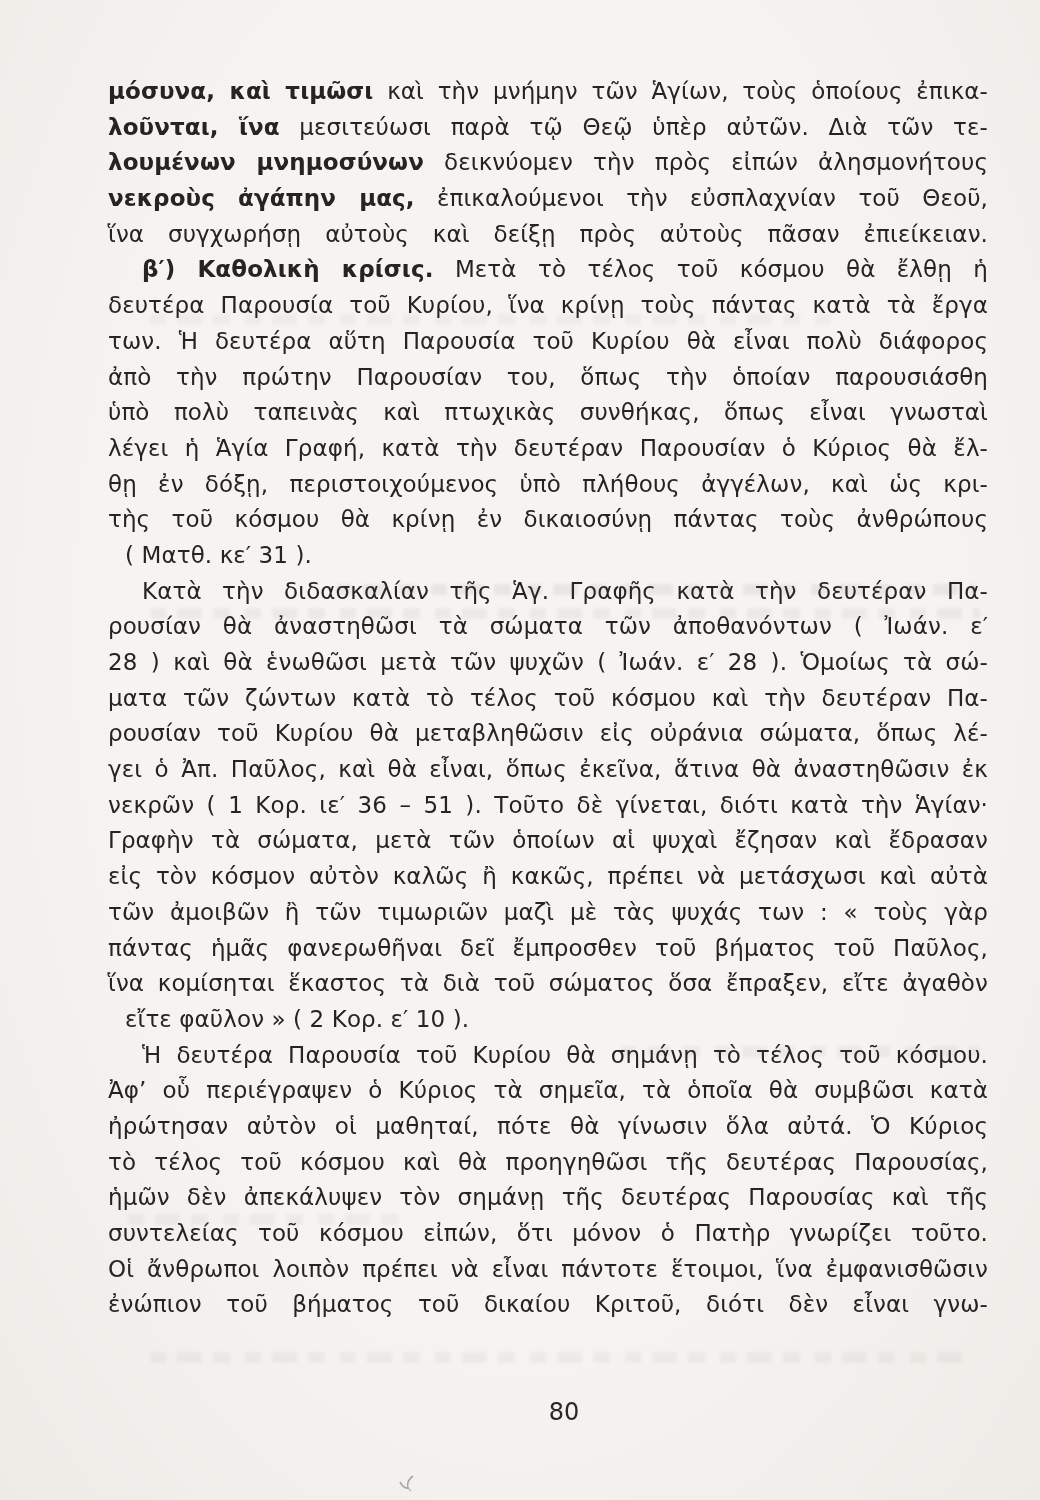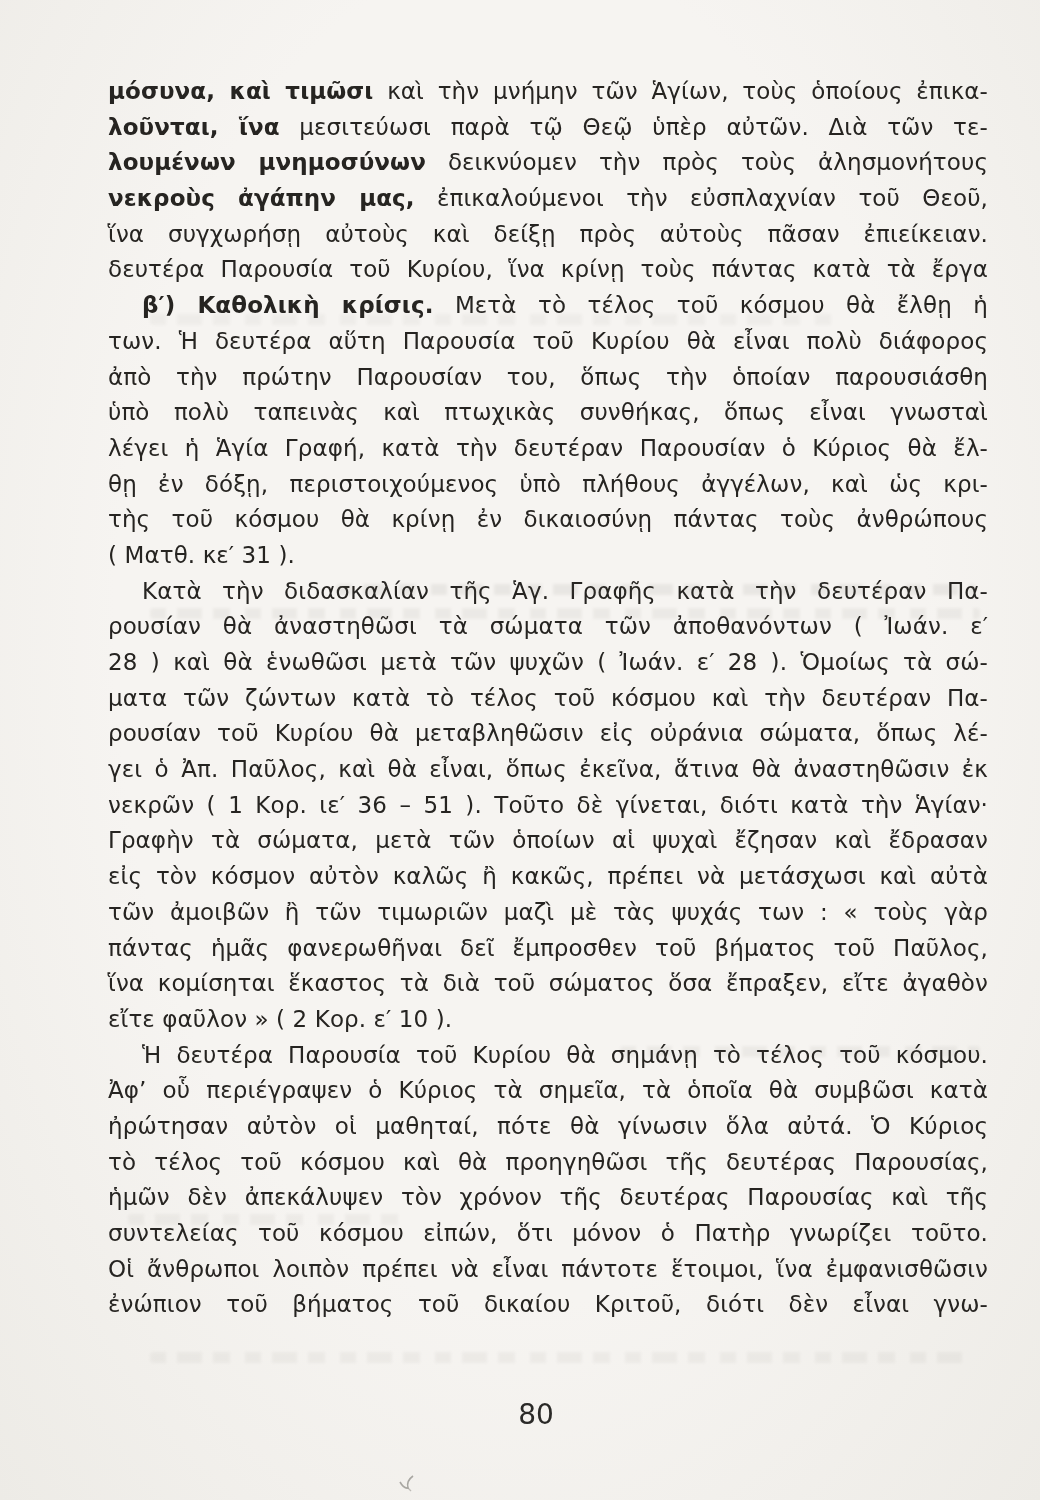--- a/index.html
+++ b/index.html
@@ -32,32 +32,33 @@
     line-height: 35.7px;
     font-size: 23px;
     letter-spacing: 0.1px;
     text-align: justify;
     text-align-last: justify;
     white-space: nowrap;
     color: #262421;
   }
   .line.short {
     text-align-last: left;
+    margin-left: 17px;
   }
   .line.indent {
     text-indent: 34px;
   }
   .b { font-weight: bold; }
   .page-number {
     position: absolute;
-    left: 96px;
+    left: 124px;
     top: 1398px;
     width: 880px;
     text-align: center;
-    font-size: 28px;
+    font-size: 24px;
     color: #2a2927;
   }
   
   .smudge {
     position: absolute;
     height: 11px;
     filter: blur(1.4px);
     background: repeating-linear-gradient(90deg,
       #6b675f 0 16px, transparent 16px 27px,
       #6b675f 27px 52px, transparent 52px 63px,
@@ -79,27 +80,27 @@
 </style>
 </head>
 <body>
 
 <div class="page">
 
   <div class="text-block" id="text-block">
       <div class="para">
         <div class="line"><span class="b">μόσυνα, καὶ τιμῶσι</span><span> καὶ τὴν μνήμην τῶν Ἁγίων, τοὺς ὁποίους ἐπικα-</span></div>
         <div class="line"><span class="b">λοῦνται, ἵνα</span><span> μεσιτεύωσι παρὰ τῷ Θεῷ ὑπὲρ αὐτῶν. Διὰ τῶν τε-</span></div>
-        <div class="line"><span class="b">λουμένων μνημοσύνων</span><span> δεικνύομεν τὴν πρὸς τοὺς ἀλησμονήτους</span></div>
+        <div class="line"><span class="b">λουμένων μνημοσύνων</span><span> δεικνύομεν τὴν πρὸς εἰπών ἀλησμονήτους</span></div>
         <div class="line"><span class="b">νεκροὺς ἀγάπην μας,</span><span> ἐπικαλούμενοι τὴν εὐσπλαχνίαν τοῦ Θεοῦ,</span></div>
         <div class="line"><span>ἵνα συγχωρήσῃ αὐτοὺς καὶ δείξῃ πρὸς αὐτοὺς πᾶσαν ἐπιείκειαν.</span></div>
       </div>
       <div class="para">
+        <div class="line indent"><span class="b">β′) Καθολικὴ κρίσις.</span><span> Μετὰ τὸ τέλος τοῦ κόσμου θὰ ἔλθῃ ἡ</span></div>
         <div class="line"><span>δευτέρα Παρουσία τοῦ Κυρίου, ἵνα κρίνῃ τοὺς πάντας κατὰ τὰ ἔργα</span></div>
-        <div class="line indent"><span class="b">β′) Καθολικὴ κρίσις.</span><span> Μετὰ τὸ τέλος τοῦ κόσμου θὰ ἔλθῃ ἡ</span></div>
         <div class="line"><span>των. Ἡ δευτέρα αὕτη Παρουσία τοῦ Κυρίου θὰ εἶναι πολὺ διάφορος</span></div>
         <div class="line"><span>ἀπὸ τὴν πρώτην Παρουσίαν του, ὅπως τὴν ὁποίαν παρουσιάσθη</span></div>
         <div class="line"><span>ὑπὸ πολὺ ταπεινὰς καὶ πτωχικὰς συνθήκας, ὅπως εἶναι γνωσταὶ</span></div>
         <div class="line"><span>λέγει ἡ Ἁγία Γραφή, κατὰ τὴν δευτέραν Παρουσίαν ὁ Κύριος θὰ ἔλ-</span></div>
         <div class="line"><span>θῃ ἐν δόξῃ, περιστοιχούμενος ὑπὸ πλήθους ἀγγέλων, καὶ ὡς κρι-</span></div>
         <div class="line"><span>τὴς τοῦ κόσμου θὰ κρίνῃ ἐν δικαιοσύνῃ πάντας τοὺς ἀνθρώπους</span></div>
         <div class="line short"><span>( Ματθ. κε′ 31 ).</span></div>
       </div>
       <div class="para">
         <div class="line indent"><span>Κατὰ τὴν διδασκαλίαν τῆς Ἁγ. Γραφῆς κατὰ τὴν δευτέραν Πα-</span></div>
@@ -114,21 +115,21 @@
         <div class="line"><span>τῶν ἀμοιβῶν ἢ τῶν τιμωριῶν μαζὶ μὲ τὰς ψυχάς των : « τοὺς γὰρ</span></div>
         <div class="line"><span>πάντας ἡμᾶς φανερωθῆναι δεῖ ἔμπροσθεν τοῦ βήματος τοῦ Παῦλος,</span></div>
         <div class="line"><span>ἵνα κομίσηται ἕκαστος τὰ διὰ τοῦ σώματος ὅσα ἔπραξεν, εἴτε ἀγαθὸν</span></div>
         <div class="line short"><span>εἴτε φαῦλον » ( 2 Κορ. ε′ 10 ).</span></div>
       </div>
       <div class="para">
         <div class="line indent"><span>Ἡ δευτέρα Παρουσία τοῦ Κυρίου θὰ σημάνῃ τὸ τέλος τοῦ κόσμου.</span></div>
         <div class="line"><span>Ἀφ’ οὗ περιέγραψεν ὁ Κύριος τὰ σημεῖα, τὰ ὁποῖα θὰ συμβῶσι κατὰ</span></div>
         <div class="line"><span>ἠρώτησαν αὐτὸν οἱ μαθηταί, πότε θὰ γίνωσιν ὅλα αὐτά. Ὁ Κύριος</span></div>
         <div class="line"><span>τὸ τέλος τοῦ κόσμου καὶ θὰ προηγηθῶσι τῆς δευτέρας Παρουσίας,</span></div>
-        <div class="line"><span>ἡμῶν δὲν ἀπεκάλυψεν τὸν χρόνον τῆς δευτέρας Παρουσίας καὶ τῆς</span></div>
+        <div class="line"><span>ἡμῶν δὲν ἀπεκάλυψεν τὸν σημάνῃ τῆς δευτέρας Παρουσίας καὶ τῆς</span></div>
         <div class="line"><span>συντελείας τοῦ κόσμου εἰπών, ὅτι μόνον ὁ Πατὴρ γνωρίζει τοῦτο.</span></div>
         <div class="line"><span>Οἱ ἄνθρωποι λοιπὸν πρέπει νὰ εἶναι πάντοτε ἕτοιμοι, ἵνα ἐμφανισθῶσιν</span></div>
         <div class="line"><span>ἐνώπιον τοῦ βήματος τοῦ δικαίου Κριτοῦ, διότι δὲν εἶναι γνω-</span></div>
       </div>
     </div>
 
   <div class="smudge s1"></div>
   <div class="smudge s2"></div>
   <div class="smudge s3"></div>
   <div class="smudge s4"></div>

